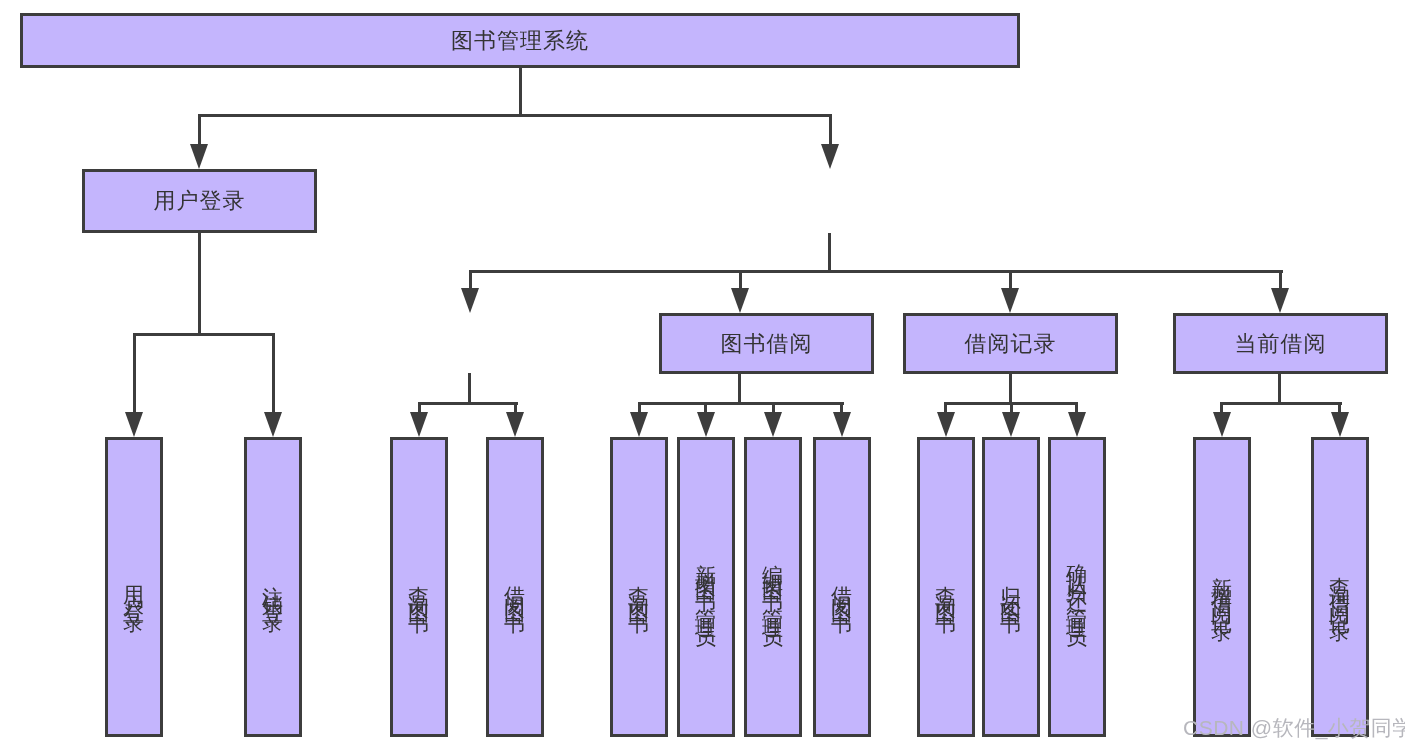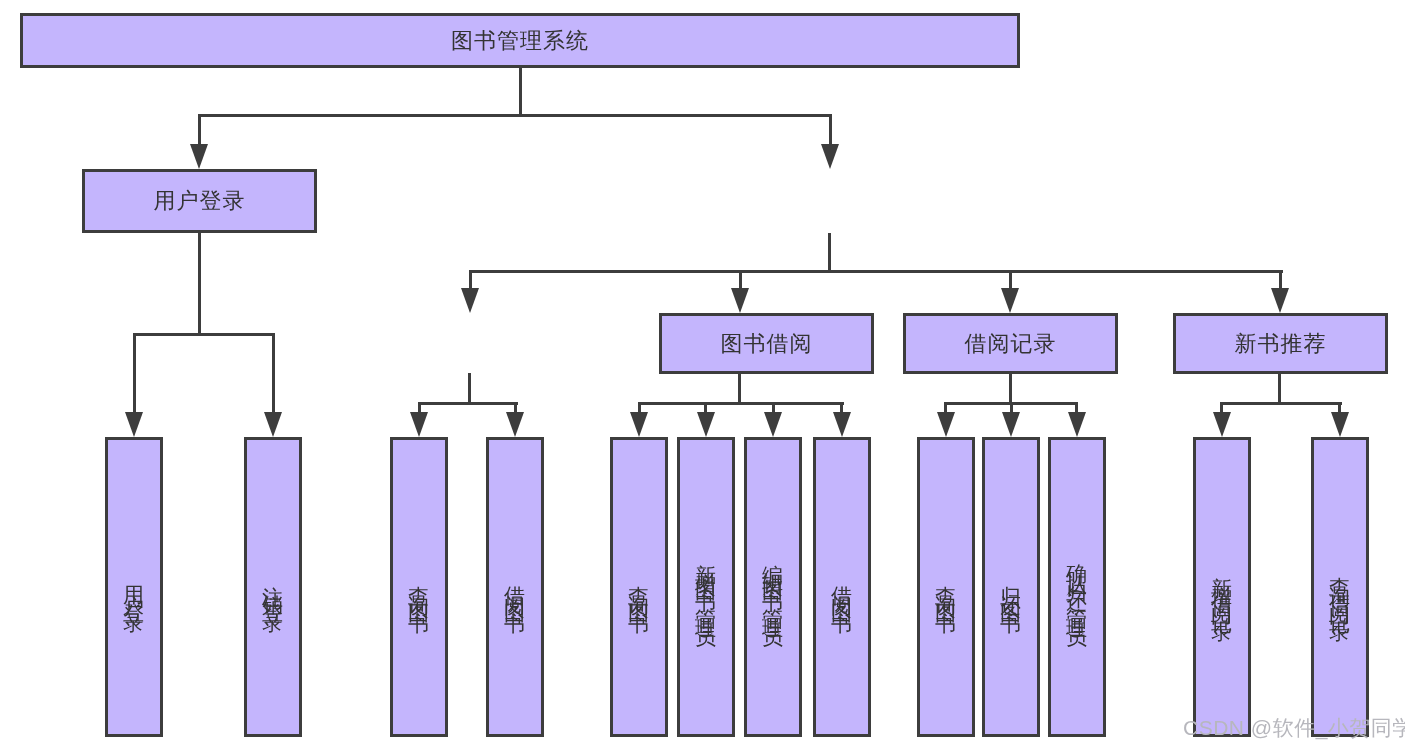--- a/index.html
+++ b/index.html
@@ -94,21 +94,21 @@
     <div class="arrow" style="left:1271px; top:288px;"></div>
   </div>
 
   <div class="node hnode" style="left:633px; top:313px; width:215px; height:61px;margin-left:26px;">
     <span>图书借阅</span>
   </div>
   <div class="node hnode" style="left:903px; top:313px; width:215px; height:61px;">
     <span>借阅记录</span>
   </div>
   <div class="node hnode" style="left:1173px; top:313px; width:215px; height:61px;">
-    <span>新书推荐</span>
+    <span>当前借阅</span>
   </div>
 
   <div>
     <div class="line" style="left:468px; top:373px; width:3px; height:32px;"></div>
     <div class="line" style="left:418px; top:402px; width:100px; height:3px;"></div>
     <div class="line" style="left:418px; top:402px; width:3px; height:12px;"></div>
     <div class="line" style="left:514px; top:402px; width:3px; height:12px;"></div>
     <div class="arrow" style="left:410px; top:412px;"></div>
     <div class="arrow" style="left:506px; top:412px;"></div>
   </div>

